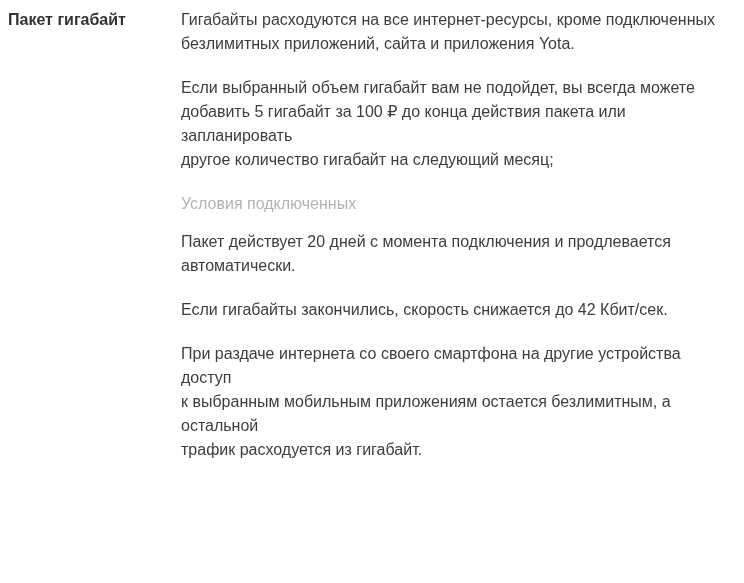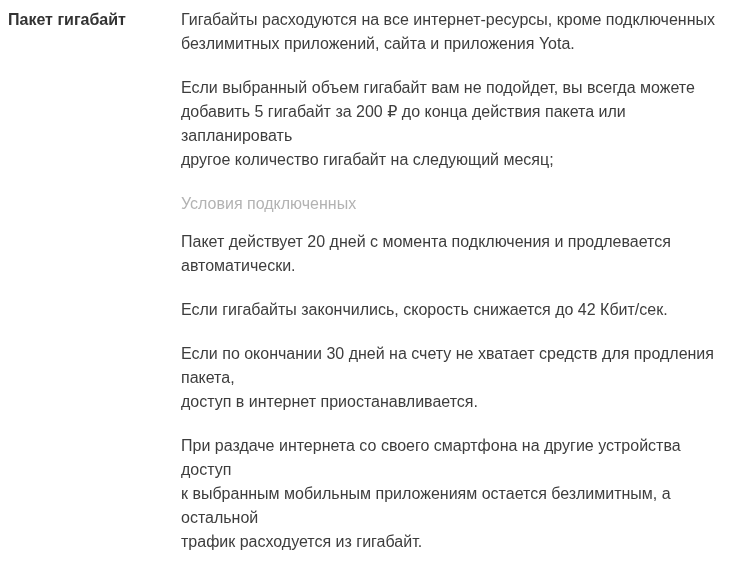--- a/index.html
+++ b/index.html
@@ -50,25 +50,23 @@
 </style>
 </head>
 <body>
 
 <div class="row">
   <div class="label-col">Пакет гигабайт</div>
   <div class="content-col">
       <p class="body">Гигабайты расходуются на все интернет-ресурсы, кроме подключенных
 безлимитных приложений, сайта и приложения Yota.</p>
       <p class="body">Если выбранный объем гигабайт вам не подойдет, вы всегда можете
-добавить 5 гигабайт за 200 ₽ до конца действия пакета или запланировать
+добавить 5 гигабайт за 100 ₽ до конца действия пакета или запланировать
 другое количество гигабайт на следующий месяц;</p>
       <p class="muted-heading">Условия подключенных</p>
       <p class="body">Пакет действует 20 дней с момента подключения и продлевается
 автоматически.</p>
       <p class="body">Если гигабайты закончились, скорость снижается до 42 Кбит/сек.</p>
-      <p class="body">Если по окончании 30 дней на счету не хватает средств для продления пакета,
-доступ в интернет приостанавливается.</p>
       <p class="body">При раздаче интернета со своего смартфона на другие устройства доступ
 к выбранным мобильным приложениям остается безлимитным, а остальной
 трафик расходуется из гигабайт.</p>
     </div>
 </div>
 
 </body></html>

